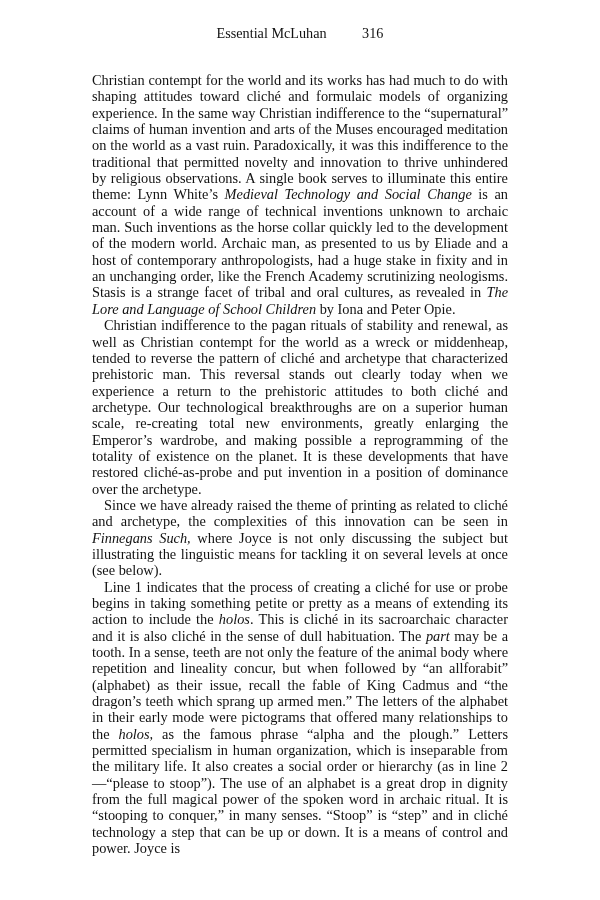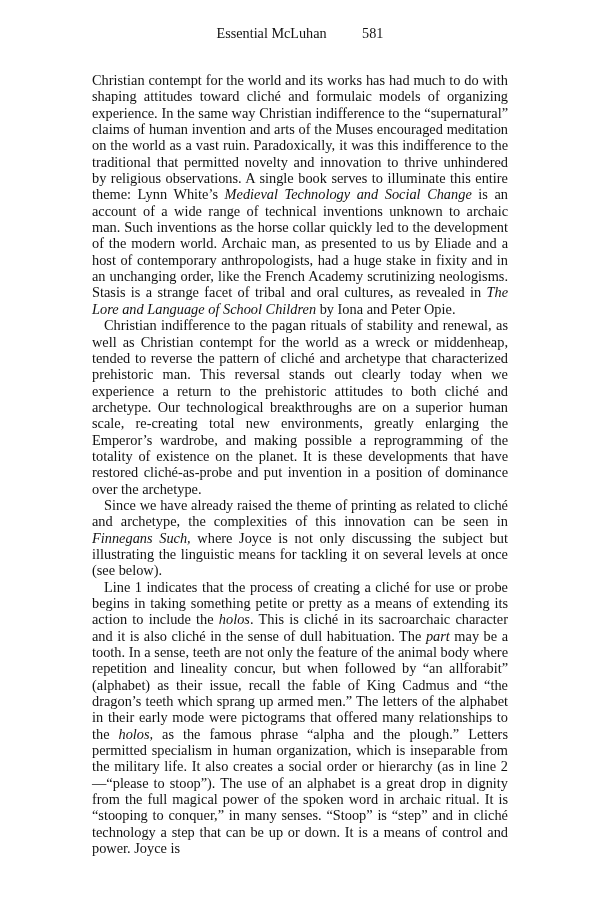--- a/index.html
+++ b/index.html
@@ -40,21 +40,21 @@
       hyphens: none;
     }
     .page p.first { text-indent: 0; }
     em { font-style: italic; font-family: Liberation Serif, serif; }
   </style>
 </head>
 <body>
 
 <div class="header">
   <span class="title">Essential McLuhan</span>
-  <span class="pnum">581</span>
+  <span class="pnum">316</span>
 </div>
 
 <div class="page">
   <p class="first">
     <span>Christian contempt for the world and its works has had much to do with shaping attitudes toward cliché and formulaic models of organizing experience. In the same way Christian indifference to the “supernatural” claims of human invention and arts of the Muses encouraged meditation on the world as a vast ruin. Paradoxically, it was this indifference to the traditional that permitted novelty and innovation to thrive unhindered by religious observations. A single book serves to illuminate this entire theme: Lynn White’s </span><em>Medieval Technology and Social Change</em><span> is an account of a wide range of technical inventions unknown to archaic man. Such inventions as the horse collar quickly led to the development of the modern world. Archaic man, as presented to us by Eliade and a host of contemporary anthropologists, had a huge stake in fixity and in an unchanging order, like the French Academy scrutinizing neologisms. Stasis is a strange facet of tribal and oral cultures, as revealed in </span><em>The Lore and Language of School Children</em><span> by Iona and Peter Opie.</span>
   </p>
   <p>
     <span>Christian indifference to the pagan rituals of stability and renewal, as well as Christian contempt for the world as a wreck or middenheap, tended to reverse the pattern of cliché and archetype that characterized prehistoric man. This reversal stands out clearly today when we experience a return to the prehistoric attitudes to both cliché and archetype. Our technological breakthroughs are on a superior human scale, re-creating total new environments, greatly enlarging the Emperor’s wardrobe, and making possible a reprogramming of the totality of existence on the planet. It is these developments that have restored cliché-as-probe and put invention in a position of dominance over the archetype.</span>
   </p>
   <p>

